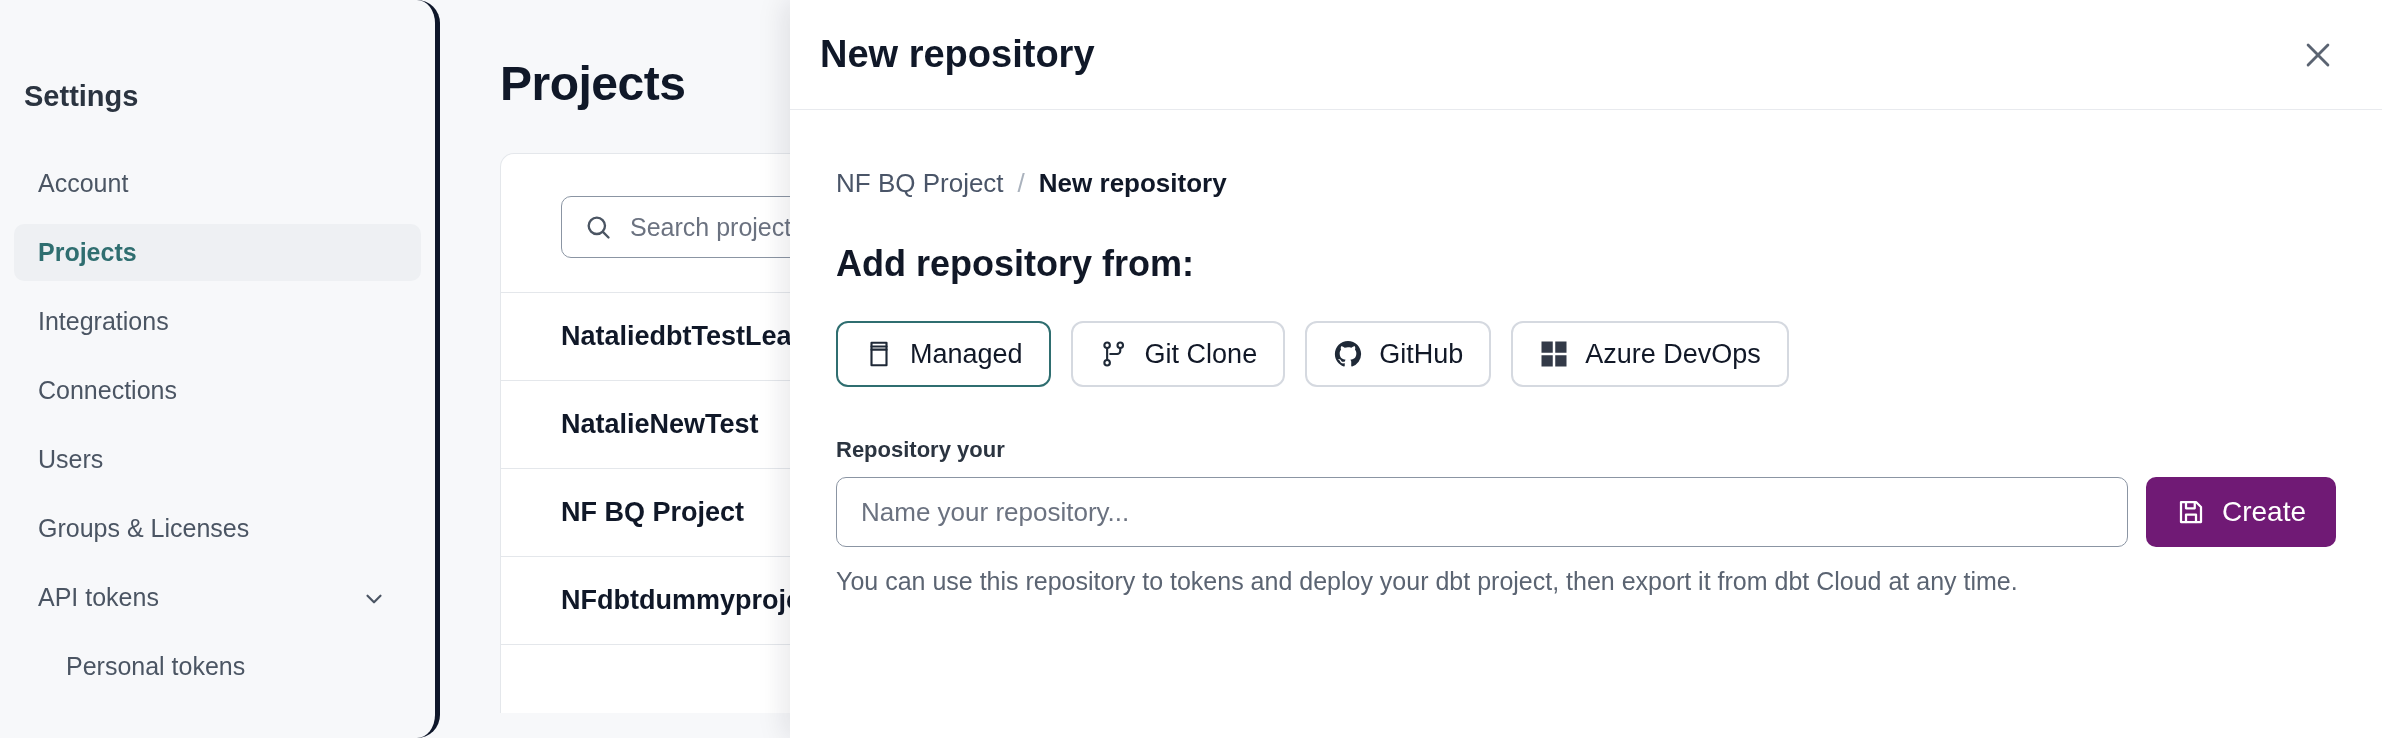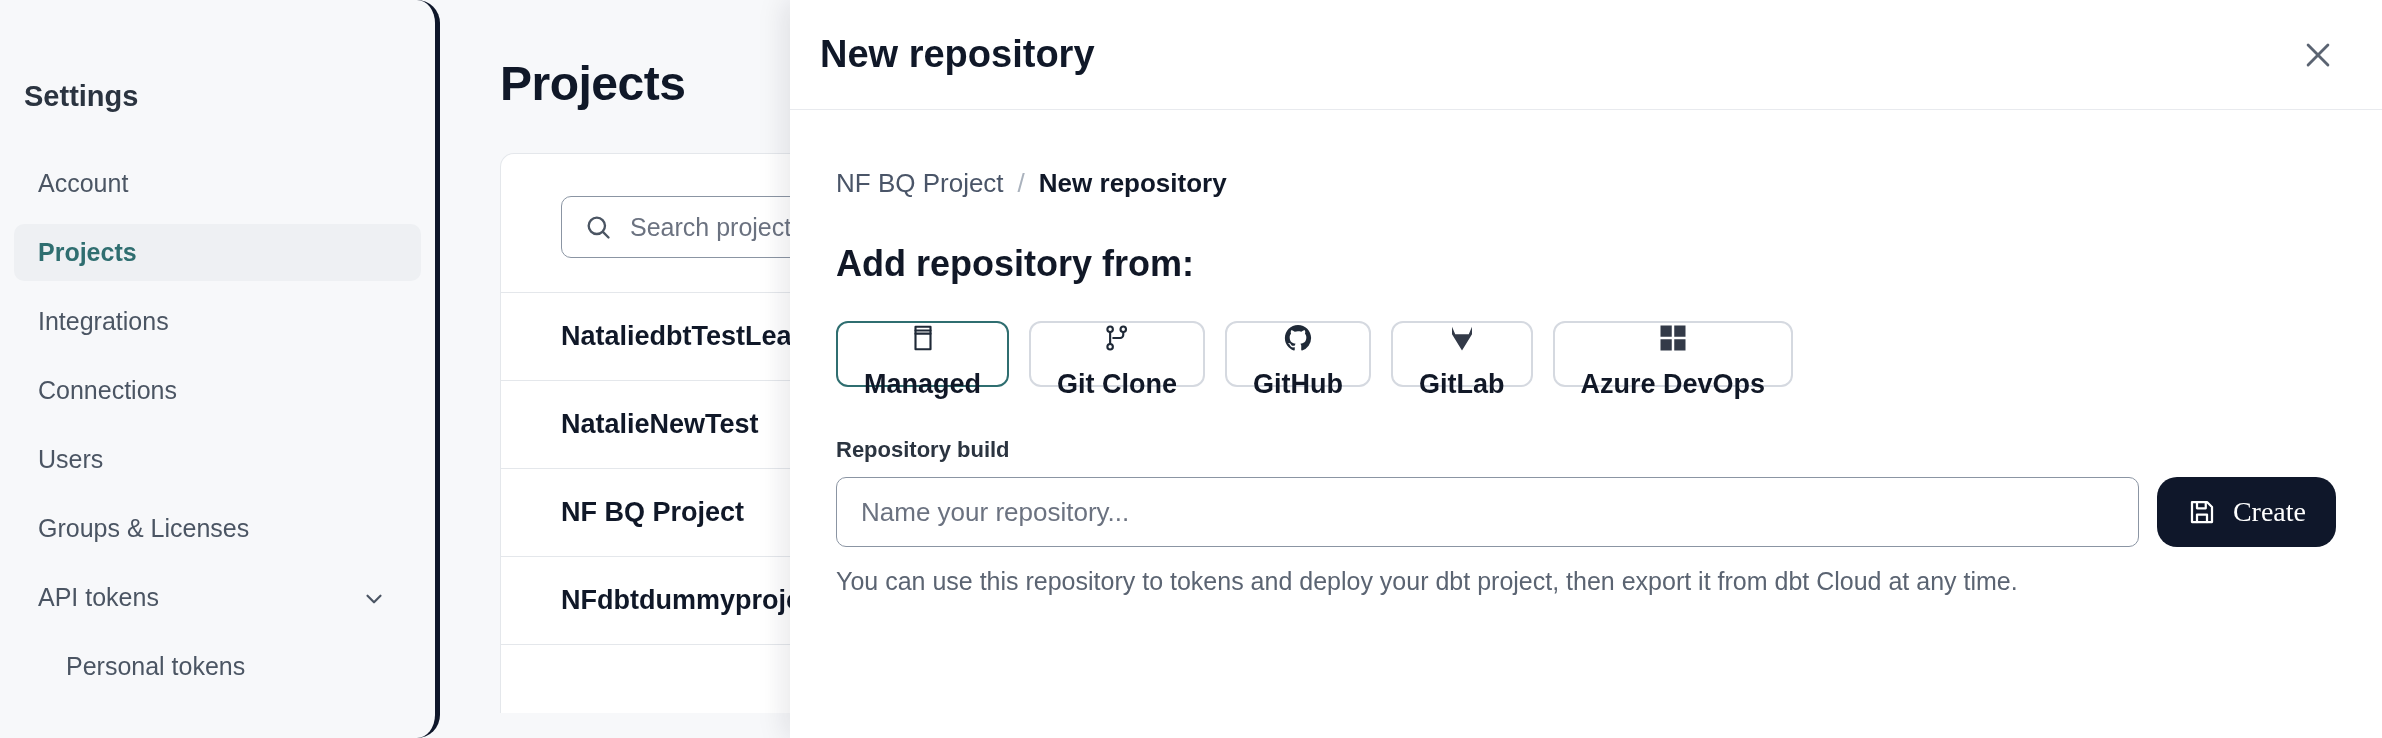--- a/index.html
+++ b/index.html
@@ -93,45 +93,44 @@
   .crumb-cur { color: #101828; font-weight: 700; }
 
   .section-title { margin-top: 44px; font-size: 36px; font-weight: 700; color: #111827; }
 
   .src-row { display: flex; gap: 20px; margin-top: 36px; }
   .src-btn {
     display: flex; align-items: center; gap: 16px;
     height: 66px; padding: 0 26px;
     border: 2px solid #d5d9e0; border-radius: 12px;
     background: #fff; cursor: pointer;
-    font-size: 27px; font-weight: 700; color: #111827;
+    font-size: 27px; font-weight: 400; color: #111827;
     white-space: nowrap;
-    flex-direction: column;
   }
   .src-btn.selected { border-color: #2f6e70; }
   .src-btn svg { flex: 0 0 auto; display: block; }
 
   .field-label { margin-top: 50px; font-size: 22px; font-weight: 700; color: #2b3440; }
 
   .field-row { display: flex; align-items: flex-start; gap: 18px; margin-top: 14px; }
   .text-input {
     flex: 1; height: 70px;
     border: 1px solid #8b95a3; border-radius: 10px;
     font-size: 26px; color: #111827; padding: 0 24px;
     font-family: "Liberation Sans", sans-serif;
     background: #fff; outline: none;
   }
   .text-input::placeholder { color: #6b7280; }
 
   .create-btn {
     display: flex; align-items: center; gap: 16px;
     height: 70px; padding: 0 30px;
-    background: #0f172a; color: #ffffff;
-    border: none; border-radius: 20px; cursor: pointer;
-    font-size: 28px; font-family: Liberation Serif, serif;
+    background: #701a75; color: #ffffff;
+    border: none; border-radius: 10px; cursor: pointer;
+    font-size: 28px; font-family: Liberation Sans, sans-serif;
     white-space: nowrap;
   }
   .helper { margin-top: 20px; font-size: 25px; color: #5b6472; }
 </style>
 </head>
 <body>
 
 <div class="app">
 
   <div class="bg-page">
@@ -250,39 +249,33 @@
           <span>Git Clone</span>
         </button>
 
         <button class="src-btn">
           <svg width="30" height="30" viewBox="0 0 24 24" fill="#1f2937">
             <path d="M12 1.5C6.2 1.5 1.5 6.2 1.5 12c0 4.64 3.01 8.57 7.18 9.96.53.1.72-.23.72-.51 0-.25-.01-1.09-.01-1.98-2.63.48-3.31-.64-3.52-1.23-.12-.3-.63-1.23-1.08-1.48-.37-.2-.9-.68-.02-.7.83-.01 1.42.76 1.62 1.08.95 1.59 2.46 1.14 3.06.87.1-.69.37-1.15.67-1.42-2.33-.26-4.77-1.16-4.77-5.17 0-1.14.41-2.08 1.07-2.82-.11-.26-.47-1.33.1-2.76 0 0 .88-.28 2.87 1.08a9.7 9.7 0 0 1 2.62-.35c.89 0 1.78.12 2.62.35 1.99-1.36 2.87-1.08 2.87-1.08.57 1.43.21 2.5.1 2.76.66.74 1.07 1.67 1.07 2.82 0 4.02-2.45 4.91-4.78 5.17.38.33.71.96.71 1.95 0 1.41-.01 2.54-.01 2.89 0 .28.19.62.73.51A10.52 10.52 0 0 0 22.5 12c0-5.8-4.7-10.5-10.5-10.5z"></path>
           </svg>
           <span>GitHub</span>
         </button>
 
-        <button class="src-btn">
-          <svg width="30" height="30" viewBox="0 0 24 24" fill="#333a48">
-            <path d="M12 22 L4 9 L4 3 L6.6 9 L17.4 9 L20 3 L20 9 Z"></path>
-          </svg>
-          <span>GitLab</span>
-        </button>
 
         <button class="src-btn">
           <svg width="30" height="30" viewBox="0 0 24 24" fill="#333a48">
             <rect x="2" y="2" width="9" height="9"></rect>
             <rect x="13" y="2" width="9" height="9"></rect>
             <rect x="2" y="13" width="9" height="9"></rect>
             <rect x="13" y="13" width="9" height="9"></rect>
           </svg>
           <span>Azure DevOps</span>
         </button>
       </div>
 
-      <div class="field-label">Repository build</div>
+      <div class="field-label">Repository your</div>
 
       <div class="field-row">
         <input class="text-input" type="text" placeholder="Name your repository..." style="">
         <button class="create-btn">
           <svg width="30" height="30" viewBox="0 0 24 24" fill="none" stroke="#ffffff" stroke-width="1.8" stroke-linecap="round" stroke-linejoin="round">
             <path d="M4 4h12l4 4v12H4z"></path>
             <path d="M8 4v5h7V4"></path>
             <path d="M8 20v-6h8v6"></path>
           </svg>
           <span>Create</span>

